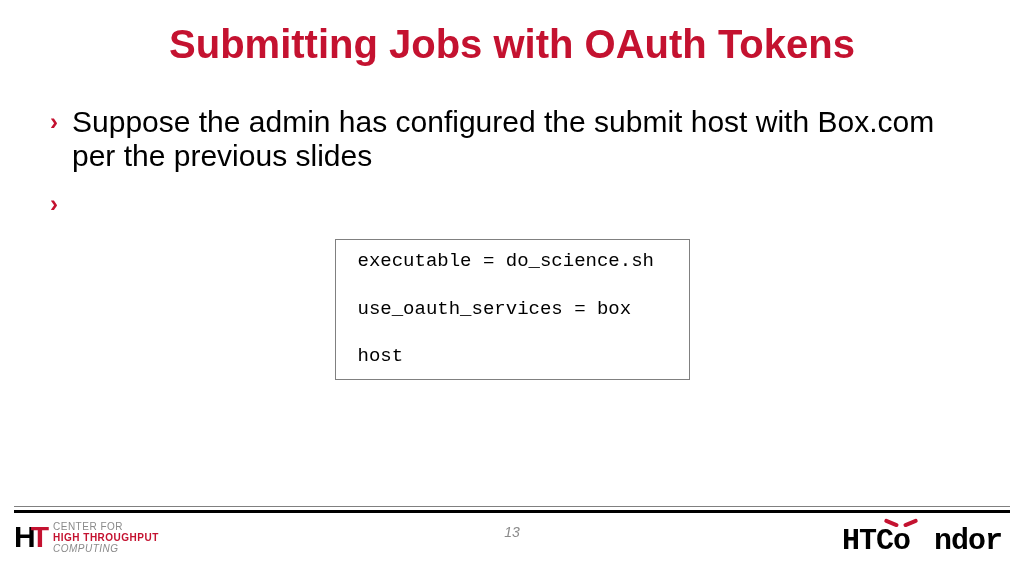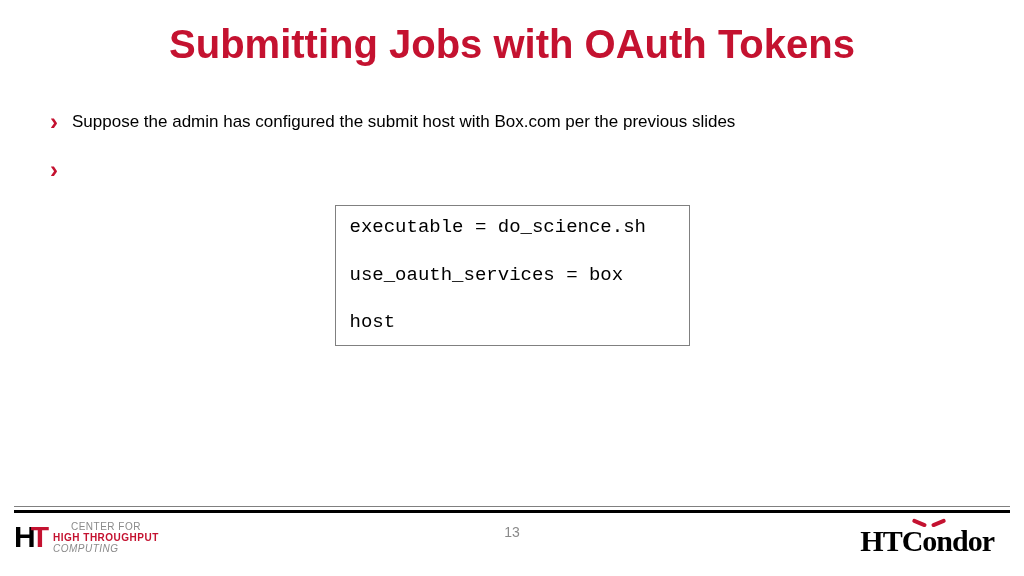--- a/index.html
+++ b/index.html
@@ -37,40 +37,41 @@
   }
   .bullet-marker {
     color: #c41230;
     font-size: 24px;
     font-weight: bold;
     line-height: 34px;
     margin-right: 14px;
     flex-shrink: 0;
   }
   .bullet-text {
-    font-size: 17px;
+    font-size: 30px;
     color: #000000;
     line-height: 34px;
   }
   .mono {
     font-family: "Courier New", Courier, monospace;
   }
   .code-box {
     border: 1px solid #808080;
     width: 355px;
     margin: 18px auto 0 auto;
     padding: 10px 14px;
     font-family: "Courier New", Courier, monospace;
     font-size: 19px;
     color: #000;
     line-height: 1.25;
   }
   .code-line {
     white-space: pre;
     min-height: 1.25em;
+    margin-left: 8px;
   }
   .footer {
     position: absolute;
     bottom: 0;
     left: 0;
     right: 0;
     height: 70px;
   }
   .footer-line {
     position: absolute;
@@ -89,20 +90,21 @@
     background: #000;
   }
   .page-number {
     position: absolute;
     top: 18px;
     left: 0;
     right: 0;
     text-align: center;
     font-size: 14px;
     color: #8a8a8a;
+    font-style: italic;
   }
   .logo-left {
     position: absolute;
     left: 14px;
     top: 14px;
     display: flex;
     align-items: center;
     gap: 6px;
   }
   .ht-block { display:flex; align-items:flex-end; }
@@ -119,28 +121,28 @@
     font-size: 30px;
     color: #c41230;
     letter-spacing: -2px;
     margin-left: -3px;
   }
   .ht-text {
     font-size: 10px;
     line-height: 11px;
     letter-spacing: 0.5px;
   }
-  .ht-text .l1 { color:#8a8a8a;text-align:center; }
+  .ht-text .l1 { color:#8a8a8a; }
   .ht-text .l2 { color:#c41230; font-weight:bold;text-align:right; }
   .ht-text .l3 { color:#8a8a8a;font-style:italic; }
   .logo-right {
     position: absolute;
-    right: 30px;
+    right: 22px;
     top: 18px;
-    font-family: Liberation Serif, serif;
+    font-family: Liberation Mono, monospace;
     font-weight: 900;
     font-size: 30px;
     color: #000;
     display: flex;
     align-items: center;
     letter-spacing: -1px;
   }
   .logo-right .htc { color:#000; }
   .logo-right .o-wrap { position: relative; display:inline-block; }
   .logo-right .o { color:#000; }
@@ -152,21 +154,21 @@
   }
   .logo-right .wing::before, .logo-right .wing::after {
     content:"";
     position:absolute;
     width:15px; height:3.5px;
     background:#c41230;
     top:4px;
   }
   .logo-right .wing::before { left:-2px; transform: rotate(22deg); border-radius:2px; }
   .logo-right .wing::after  { right:-2px; transform: rotate(-22deg); border-radius:2px; }
-  .logo-right .ndor { color:#000; }
+  .logo-right .ndor { color:#000;margin-left:24px; }
 </style>
 </head>
 <body>
 
 <div class="slide">
   <h1 class="title">Submitting Jobs with OAuth Tokens</h1>
 
   <div class="content">
 
     <div class="bullet">

